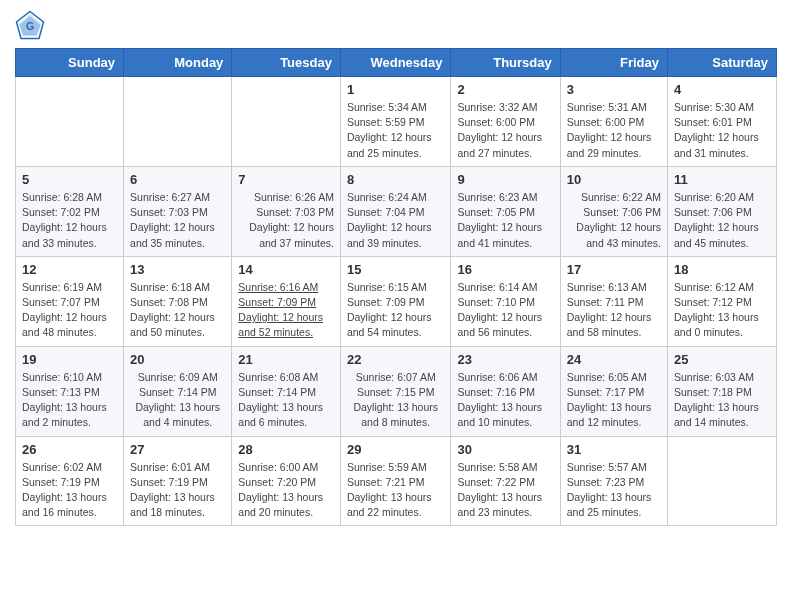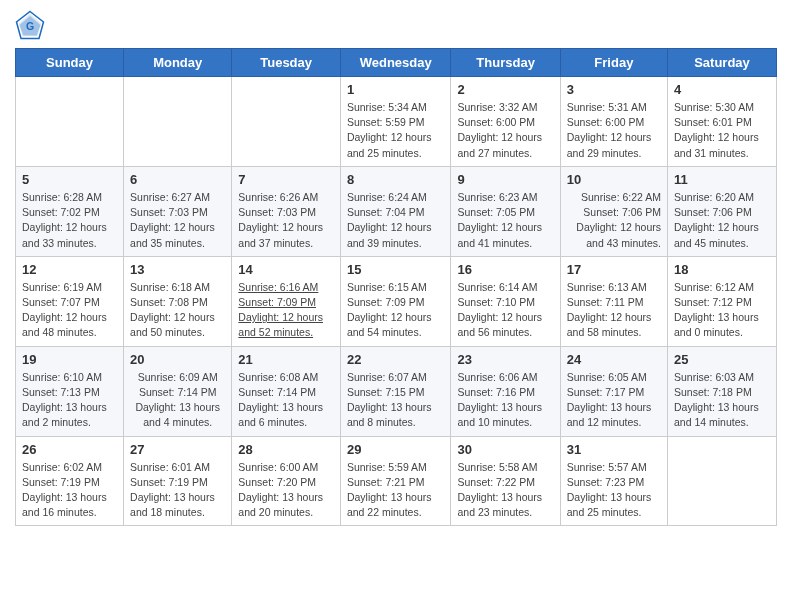--- a/index.html
+++ b/index.html
@@ -48,21 +48,21 @@
       color: #555;
     }
     .calendar {
       width: 100%;
       border-collapse: collapse;
       border: 1px solid #ccc;
     }
     .calendar th {
       background-color: #3474c4;
       color: #fff;
-      text-align: center;
+      text-align: right;
       padding: 6px 8px;
       font-size: 13px;
       border: 1px solid #2a5fa8;
     }
     .calendar td {
       vertical-align: top;
       border: 1px solid #ccc;
       padding: 5px 6px;
       width: 113px;
       min-height: 80px;
@@ -167,21 +167,21 @@
           </td>
           <td>
             <span class="day-num">6</span>
             <div class="day-info" style="white-space: pre-line;">Sunrise: 6:27 AM
 Sunset: 7:03 PM
 Daylight: 12 hours
 and 35 minutes.</div>
           </td>
           <td>
             <span class="day-num">7</span>
-            <div class="day-info" style="white-space: pre-line;">Sunrise: 6:26 AM
+            <div class="day-info" style="white-space: pre-line; text-align: right;">Sunrise: 6:26 AM
 Sunset: 7:03 PM
 Daylight: 12 hours
 and 37 minutes.</div>
           </td>
           <td>
             <span class="day-num">8</span>
             <div class="day-info" style="white-space: pre-line;">Sunrise: 6:24 AM
 Sunset: 7:04 PM
 Daylight: 12 hours
 and 39 minutes.</div>
@@ -276,21 +276,21 @@
           </td>
           <td>
             <span class="day-num">21</span>
             <div class="day-info" style="white-space: pre-line;">Sunrise: 6:08 AM
 Sunset: 7:14 PM
 Daylight: 13 hours
 and 6 minutes.</div>
           </td>
           <td>
             <span class="day-num">22</span>
-            <div class="day-info" style="white-space: pre-line;">Sunrise: 6:07 AM
+            <div class="day-info" style="white-space: pre-line; text-align: center;">Sunrise: 6:07 AM
 Sunset: 7:15 PM
 Daylight: 13 hours
 and 8 minutes.</div>
           </td>
           <td>
             <span class="day-num">23</span>
             <div class="day-info" style="white-space: pre-line;">Sunrise: 6:06 AM
 Sunset: 7:16 PM
 Daylight: 13 hours
 and 10 minutes.</div>

